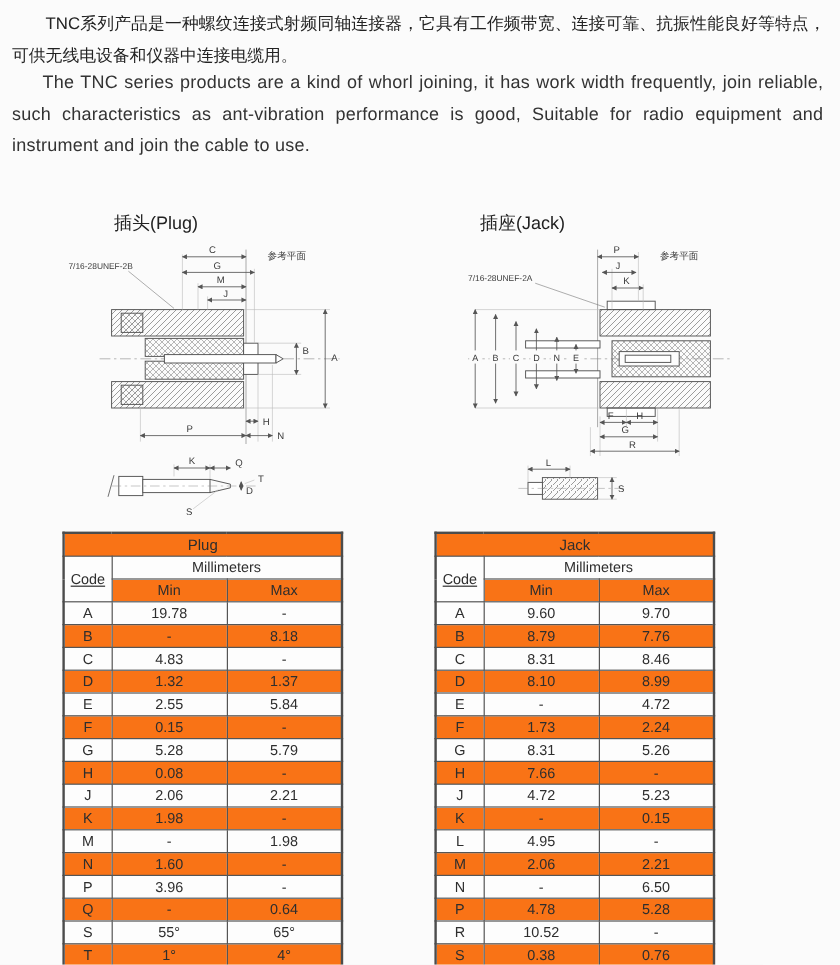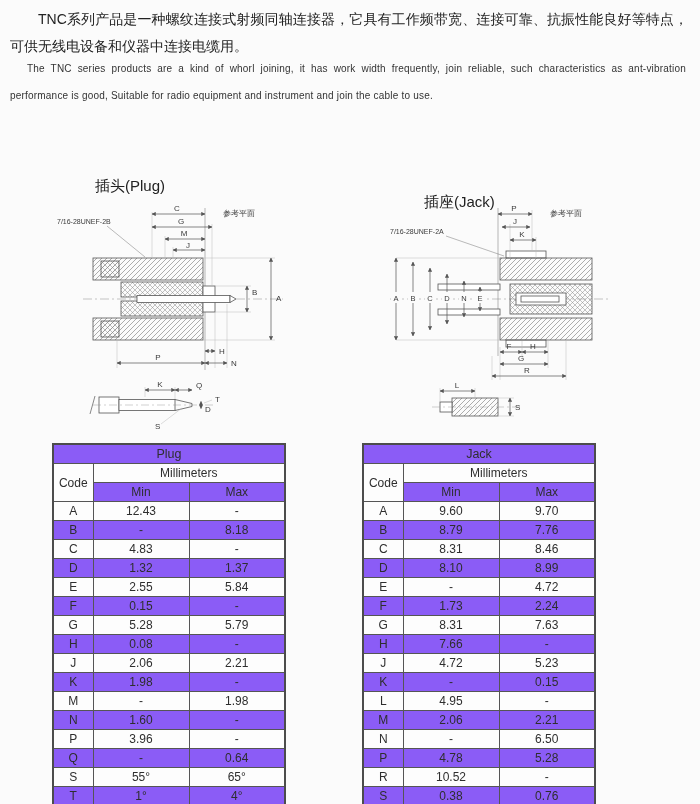--- a/index.html
+++ b/index.html
@@ -1,37 +1,37 @@
 <!DOCTYPE html>
 <html><head>
 <meta charset="utf-8">
 <style>
   html,body{margin:0;padding:0;background:#f6f6f6;}
   .page{position:relative;width:700px;height:804px;background:#fbfbfb;
         font-family:"Liberation Sans",sans-serif;color:#1e1e1e;overflow:hidden;}
   .para-cn{position:absolute;left:10px;right:12px;top:6px;margin:0;
         font-size:14px;line-height:26.5px;text-indent:2em;text-align:justify;color:#222;}
   .para-en{position:absolute;left:10px;right:14px;top:56px;margin:0;
-        font-size:10px;line-height:26.5px;text-indent:1.7em;text-align:justify;color:#333;letter-spacing:.2px;}
+        font-size:15px;line-height:26.5px;text-indent:1.7em;text-align:justify;color:#333;letter-spacing:.2px;}
   .section-heading{position:absolute;left:9px;top:134px;margin:0;
         font-size:15.5px;font-weight:bold;color:#111;letter-spacing:.2px;}
   .section-heading .en{margin-left:6px;}
   .fig-label{position:absolute;top:177px;font-size:15px;color:#222;}
-  .plug-label{left:95px;} .jack-label{left:424px;margin-top:16px;}
+  .plug-label{left:95px;} .jack-label{left:400px;}
   .drawing{position:absolute;top:200px;}
   .plug-svg{left:55px;} .jack-svg{left:380px;}
   .drawing text{fill:#3a3a3a;font-family:"Liberation Sans",sans-serif;}
   .dim-table{position:absolute;top:443px;width:232px;border-collapse:collapse;
         table-layout:fixed;background:#fdfdfd;border:2px solid #4c4c4c;
         font-size:12px;color:#2e2e2e;}
   .plug-table{left:52px;} .jack-table{left:362px;}
   .dim-table th,.dim-table td{border:1px solid #555;height:18px;padding:0 2px;
         text-align:center;font-weight:normal;font-size:12px;overflow:hidden;white-space:nowrap;}
-  .dim-table tr.shaded th,.dim-table tr.shaded td{background:#8b5cf6;}
-  .dim-table th.code-cell{background:#fdfdfd;}
+  .dim-table tr.shaded th,.dim-table tr.shaded td{background:#f97316;}
+  .dim-table th.code-cell{background:#fdfdfd;text-decoration:underline;}
   .dim-table .title-cell{font-size:12.5px;}
 </style>
 </head>
 <body>
 
 <div class="page">
 
   <p class="para-cn">TNC系列产品是一种螺纹连接式射频同轴连接器，它具有工作频带宽、连接可靠、抗振性能良好等特点，可供无线电设备和仪器中连接电缆用。</p>
   <p class="para-en">The TNC series products are a kind of whorl joining, it has work width frequently, join reliable, such characteristics as ant-vibration performance is good, Suitable for  radio equipment and instrument and join the cable to use.</p>
 
@@ -240,21 +240,21 @@
           <th colspan="2">Millimeters</th>
         </tr>
       <tr class="shaded">
           <th>Min</th>
           <th>Max</th>
         </tr>
     </thead>
     <tbody>
         <tr>
           <td>A</td>
-          <td>12.43</td>
+          <td>19.78</td>
           <td>-</td>
         </tr>
         <tr class="shaded">
           <td>B</td>
           <td>-</td>
           <td>8.18</td>
         </tr>
         <tr>
           <td>C</td>
           <td>4.83</td>
@@ -374,21 +374,21 @@
           <td>4.72</td>
         </tr>
         <tr class="shaded">
           <td>F</td>
           <td>1.73</td>
           <td>2.24</td>
         </tr>
         <tr>
           <td>G</td>
           <td>8.31</td>
-          <td>7.63</td>
+          <td>5.26</td>
         </tr>
         <tr class="shaded">
           <td>H</td>
           <td>7.66</td>
           <td>-</td>
         </tr>
         <tr>
           <td>J</td>
           <td>4.72</td>
           <td>5.23</td>

